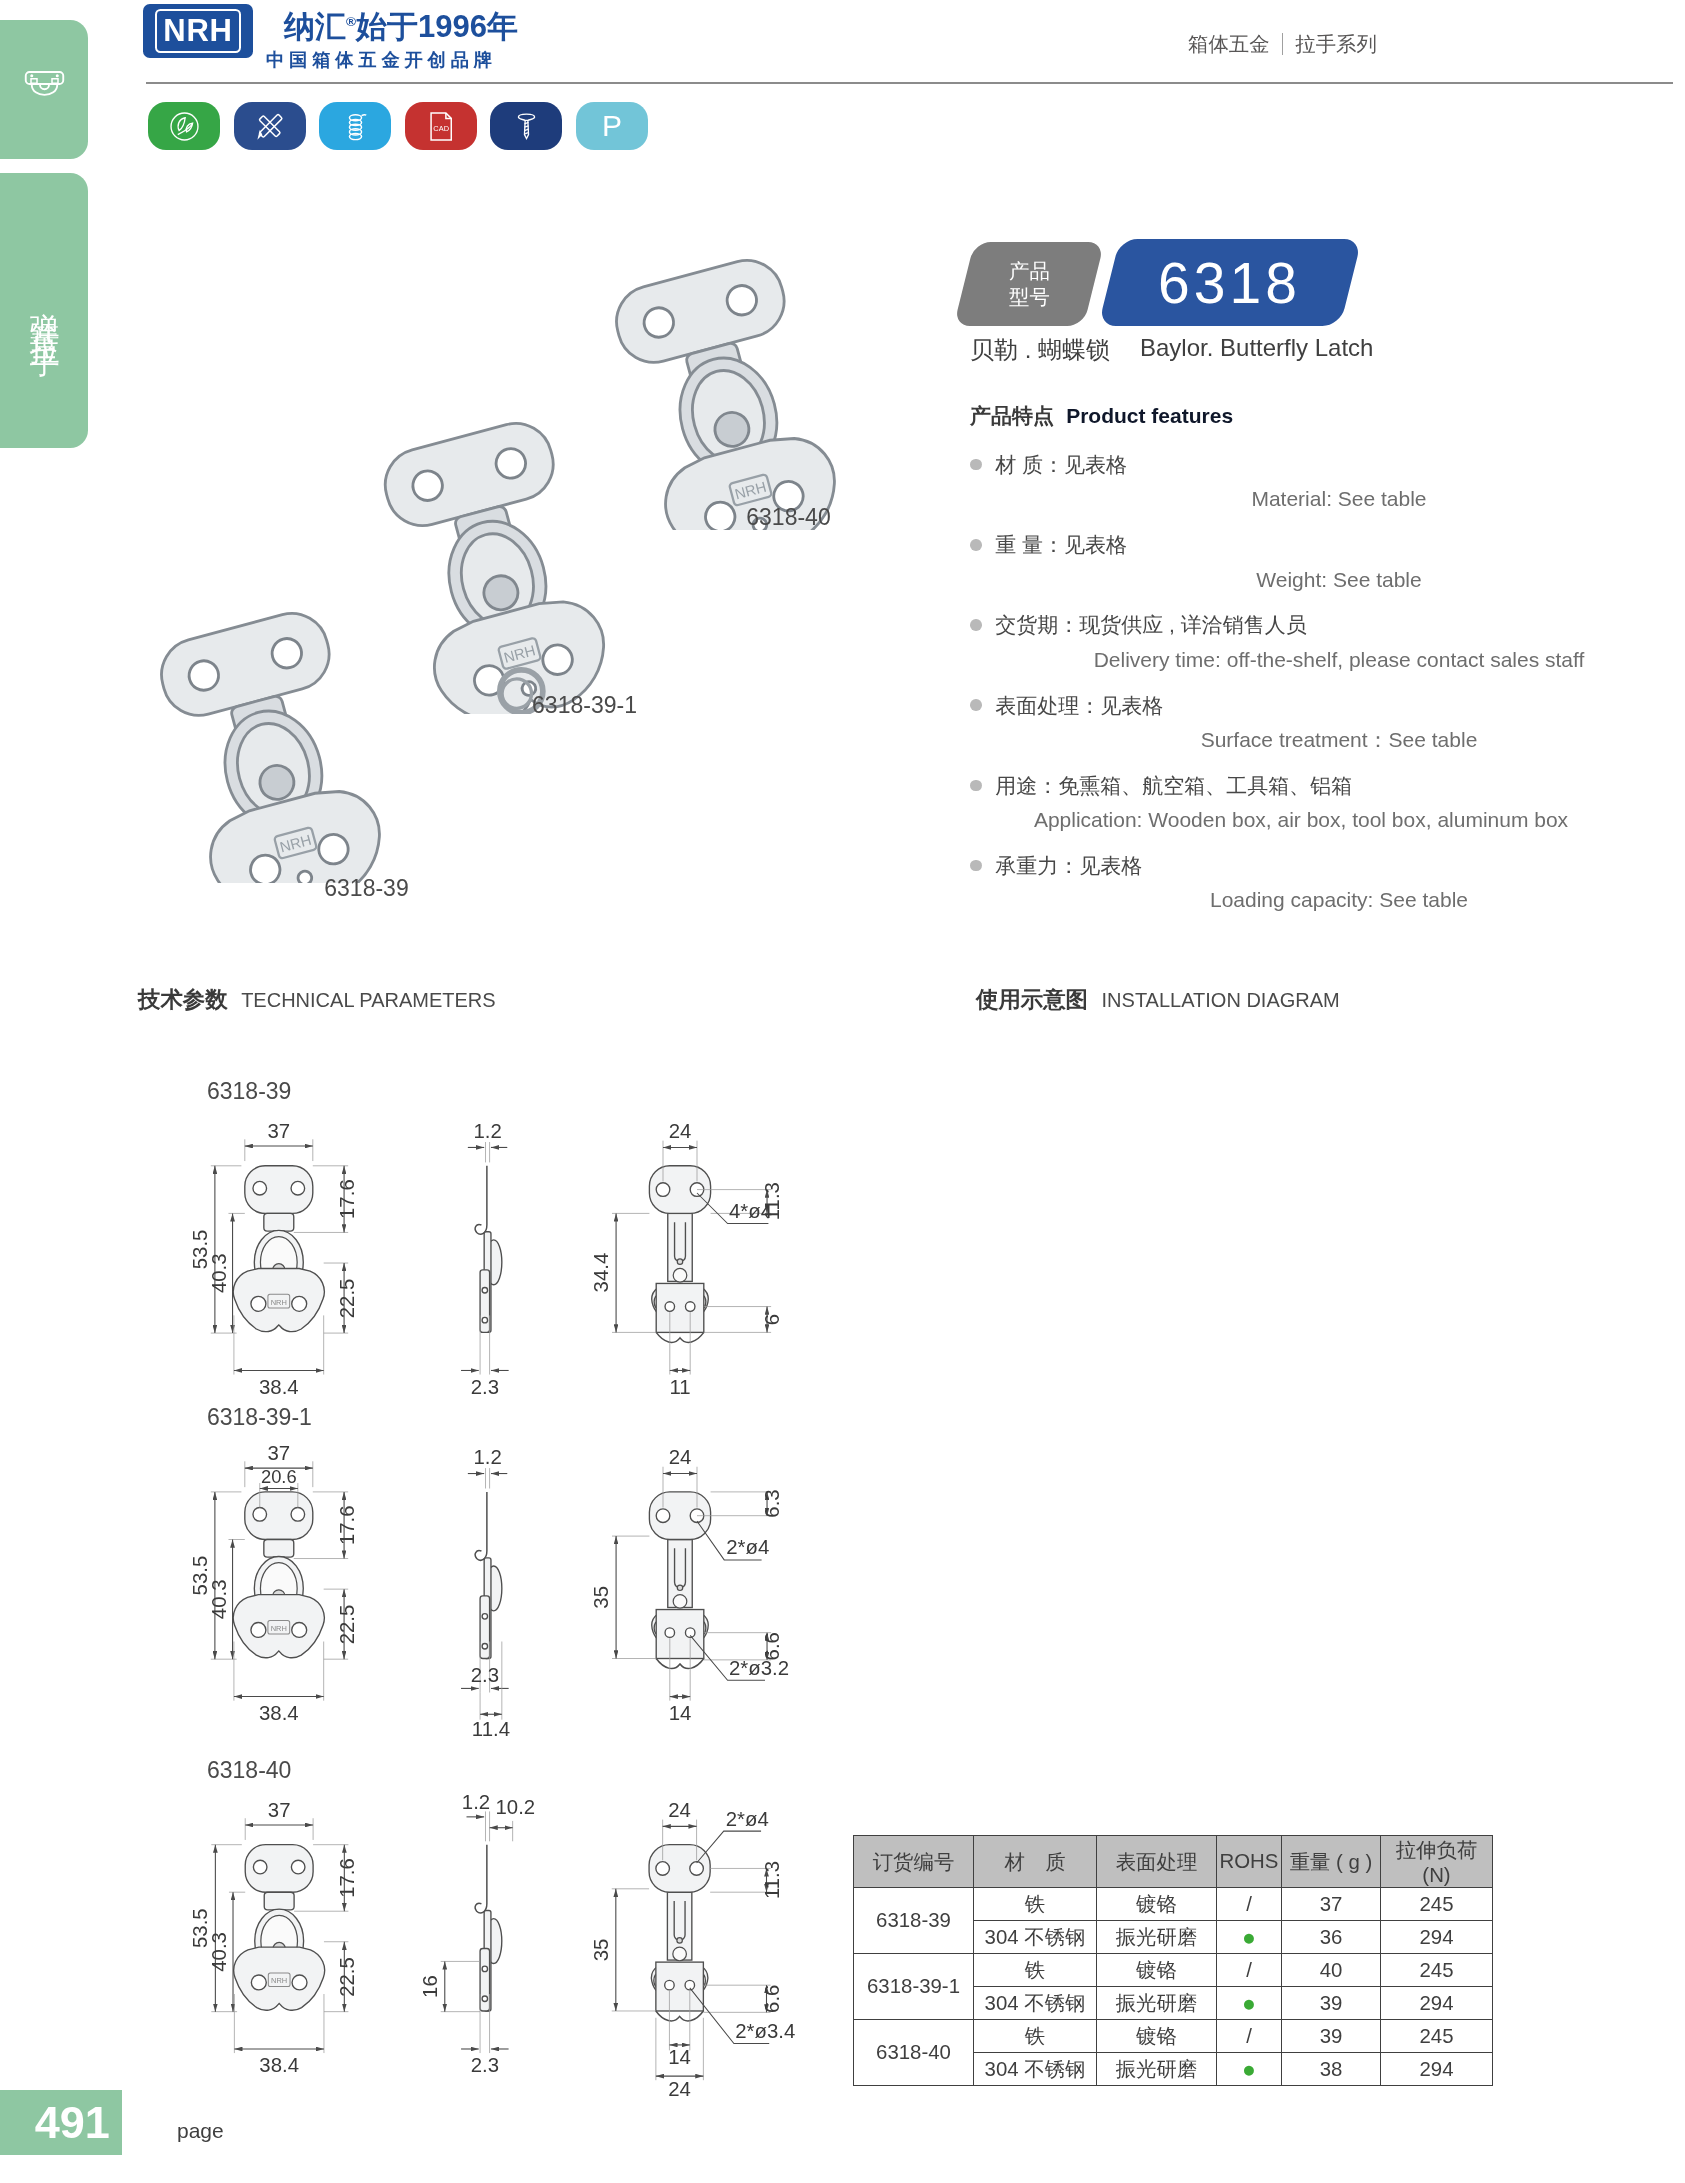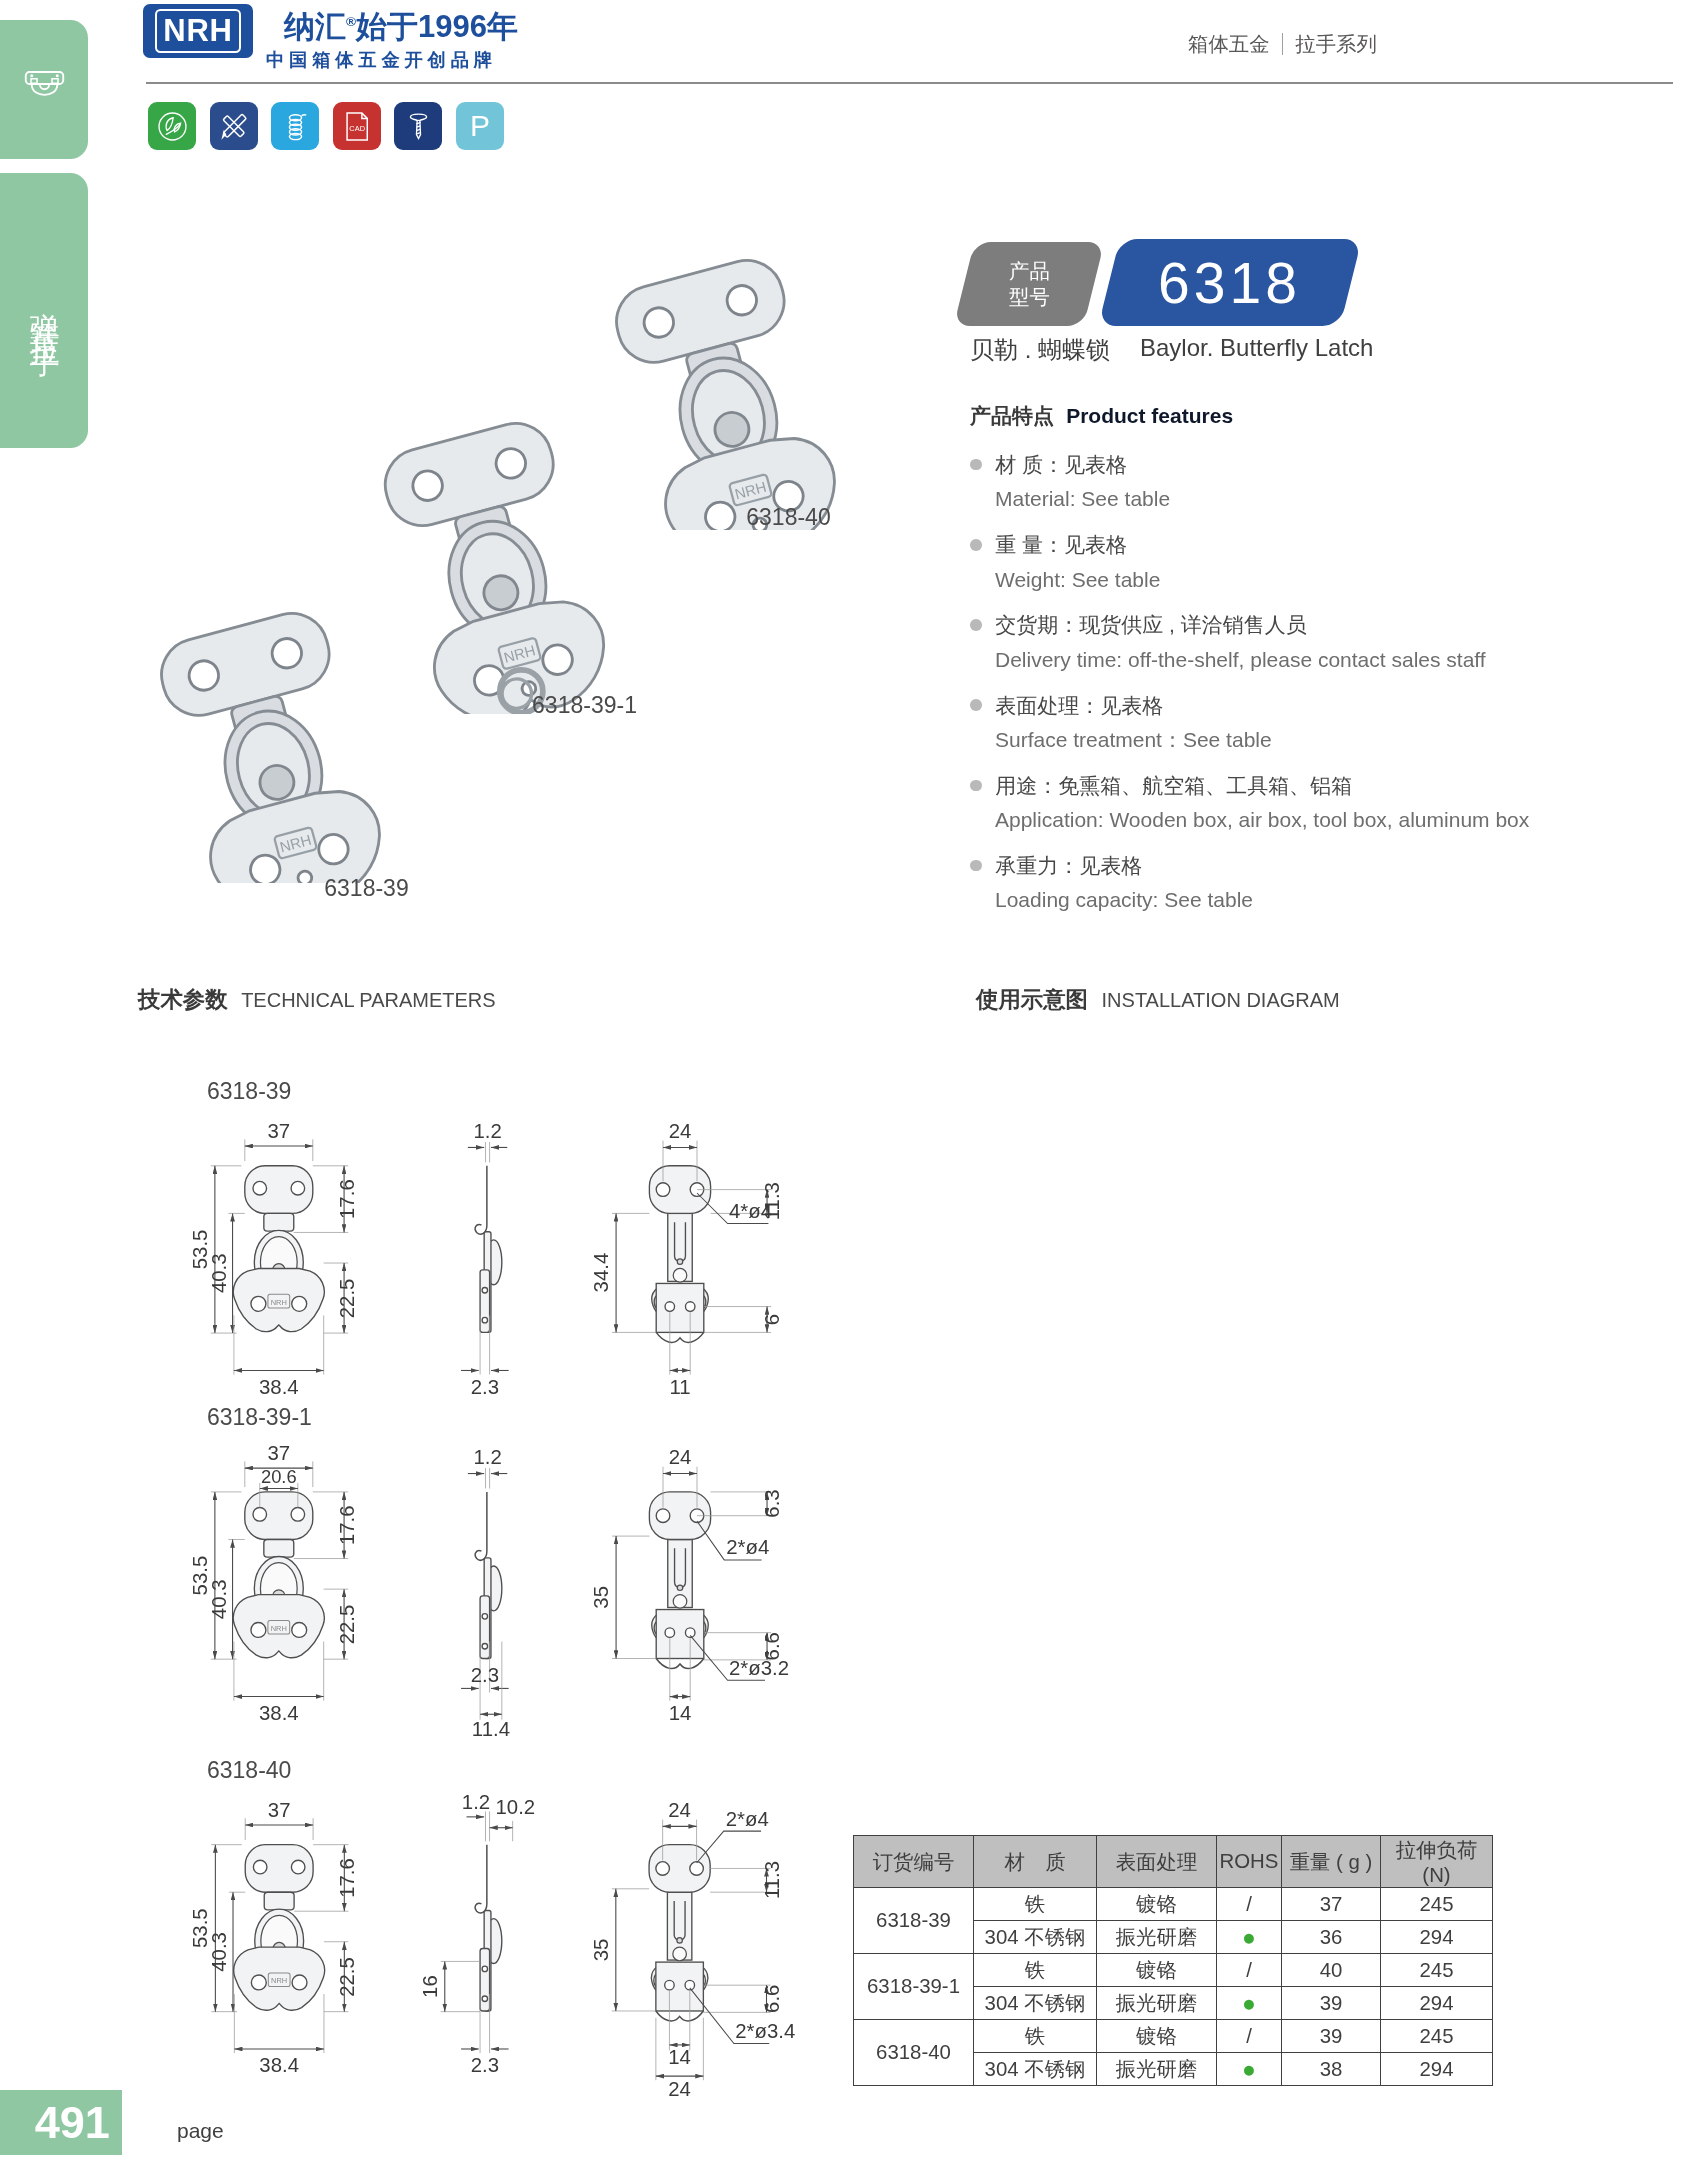--- a/index.html
+++ b/index.html
@@ -20,36 +20,36 @@
   .brand{left:266px;top:5.4px;color:#1d4f9c;}
   .brand-l1{font-size:31px;font-weight:bold;line-height:34px;margin-left:18px;}
   .brand-l1 sup{font-size:13.6px;}
   .brand-l2{font-size:18.3px;font-weight:bold;letter-spacing:4.8px;margin-top:2.7px;}
   .crumb{left:1188px;top:30px;font-size:20.4px;color:#595757;display:flex;align-items:center;}
   .crumb-div{width:1.4px;height:22px;background:#a0a0a0;margin:0 12.2px;}
   .hdr-rule{left:146px;top:82px;width:1527px;height:2px;background:#8b8b8b;}
 
   
   .icon-row{left:148px;top:102px;display:flex;gap:13.6px;}
-  .chip{width:48px;height:48px;border-radius:9px;display:flex;align-items:center;justify-content:center;color:#fff;}
+  .chip{width:72px;height:48px;border-radius:18px;display:flex;align-items:center;justify-content:center;color:#fff;}
   .chip svg{display:block;}
   .chip-p{font-size:30px;font-weight:300;color:#ffffff;}
 
   
   .badge-gray{left:964px;top:242px;width:130px;height:84px;background:#7d7d7d;border-radius:16.3px;transform:skewX(-14deg);display:flex;align-items:center;justify-content:center;}
   .badge-gray .t{transform:skewX(14deg);color:#fff;font-size:20.4px;line-height:26px;text-align:center;}
   .badge-blue{left:1109px;top:239px;width:242px;height:87px;background:#2a55a0;border-radius:17.7px;transform:skewX(-14deg);display:flex;align-items:center;justify-content:center;}
   .badge-blue .t{transform:skewX(14deg);color:#fff;font-size:57px;letter-spacing:4.1px;}
   .prod-name{left:970px;top:334px;font-size:24px;color:#3f3f3f;display:flex;gap:30px;white-space:nowrap;}
 
   
   .feat-title{left:970px;top:402px;display:flex;align-items:baseline;gap:12.2px;}
   .feat-title .cn{font-size:21px;font-weight:bold;color:#3a3a3a;}
   .feat-title .en{font-size:21px;color:#0f172a;font-weight:bold;}
-  .feat-list{left:970px;top:450px;width:713px;}
+  .feat-list{left:970px;top:450px;width:713px;text-align:center;}
   .feat-item{margin-bottom:16.3px;}
   .feat-cn{display:flex;align-items:flex-start;font-size:21px;color:#474747;line-height:30px;}
   .feat-cn .dot{flex:0 0 auto;width:11.6px;height:11.6px;border-radius:50%;background:#b9b9b9;margin:8.8px 13.6px 0 0;}
   .feat-en{font-size:21px;color:#6e6e6e;line-height:28.5px;margin:5.4px 0 0 25px;}
 
   
   .sec{display:flex;align-items:baseline;gap:13.6px;}
   .sec .cn{font-size:22.4px;font-weight:bold;color:#3a3a3a;}
   .sec .en{font-size:20px;color:#4a4a4a;}
 

